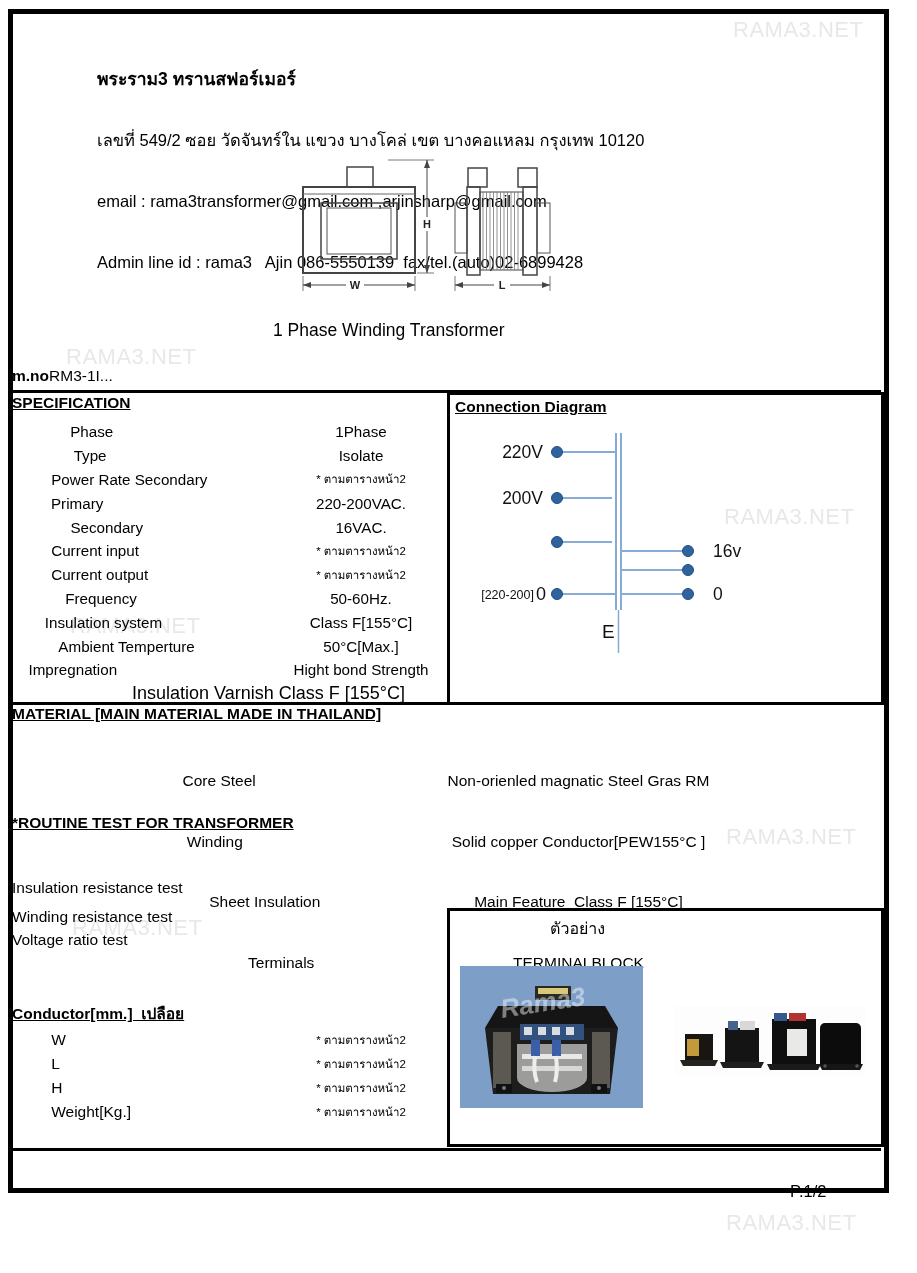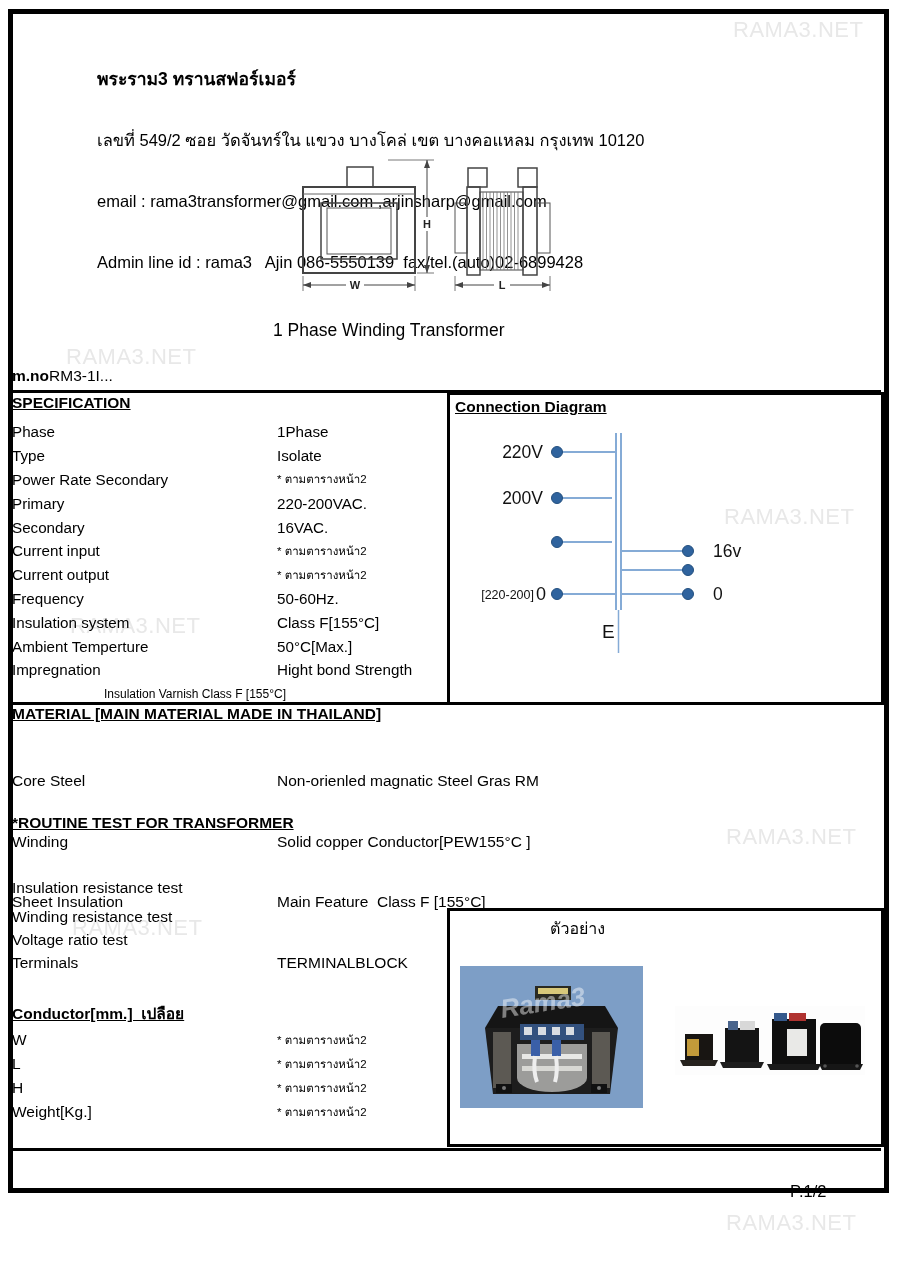--- a/index.html
+++ b/index.html
@@ -23,24 +23,24 @@
 
   .caption { position:absolute; left:273px; top:320px; font-size:17.5px; z-index:1; }
 
   .model-row { position:absolute; left:12px; top:367px; z-index:1; font-size:15.5px; }
   .model-row .mlabel { font-weight:bold; display:inline-block; }
   .model-row .mvalue { display:inline-block; }
 
   .sec-title { font-weight:bold; font-size:15.5px; text-decoration:underline; white-space:pre; }
   .spec-section { position:absolute; left:12px; top:394px; width:433px; z-index:1; }
   .spec-section .sec-title { height:26px; }
-  .srow { display:flex; height:23.8px; align-items:center; font-size:15.2px; }
+  .srow { display:flex; height:23.8px; align-items:center; font-size:15.2px;justify-content:center; }
   .srow .lbl { width:265px; flex:none; }
   .srow .val.small { font-size:11.5px; }
-  .cont-line { height:23.8px; margin-left:92px; font-size:12px; display:flex; align-items:center; white-space:pre; }
+  .cont-line { height:23.8px; margin-left:120px; font-size:18px; display:flex; align-items:center; white-space:pre; }
 
   .conn-box {
     position:absolute; left:447px; top:392px; width:437px; height:313px;
     border:3px solid #000; box-sizing:border-box; z-index:1; background:transparent;
   }
   .conn-title { position:absolute; left:5px; top:3px; }
   .conn-svg { position:absolute; left:0; top:0; }
 
   .mat-section { position:absolute; left:12px; top:705px; width:868px; z-index:1; }
   .mat-section .sec-title { height:27px; }

